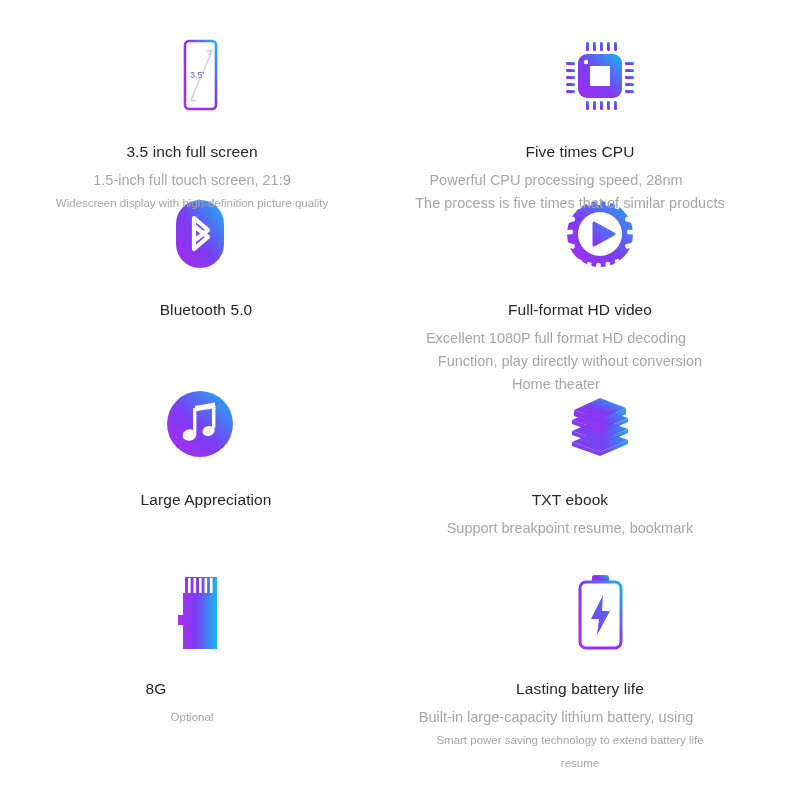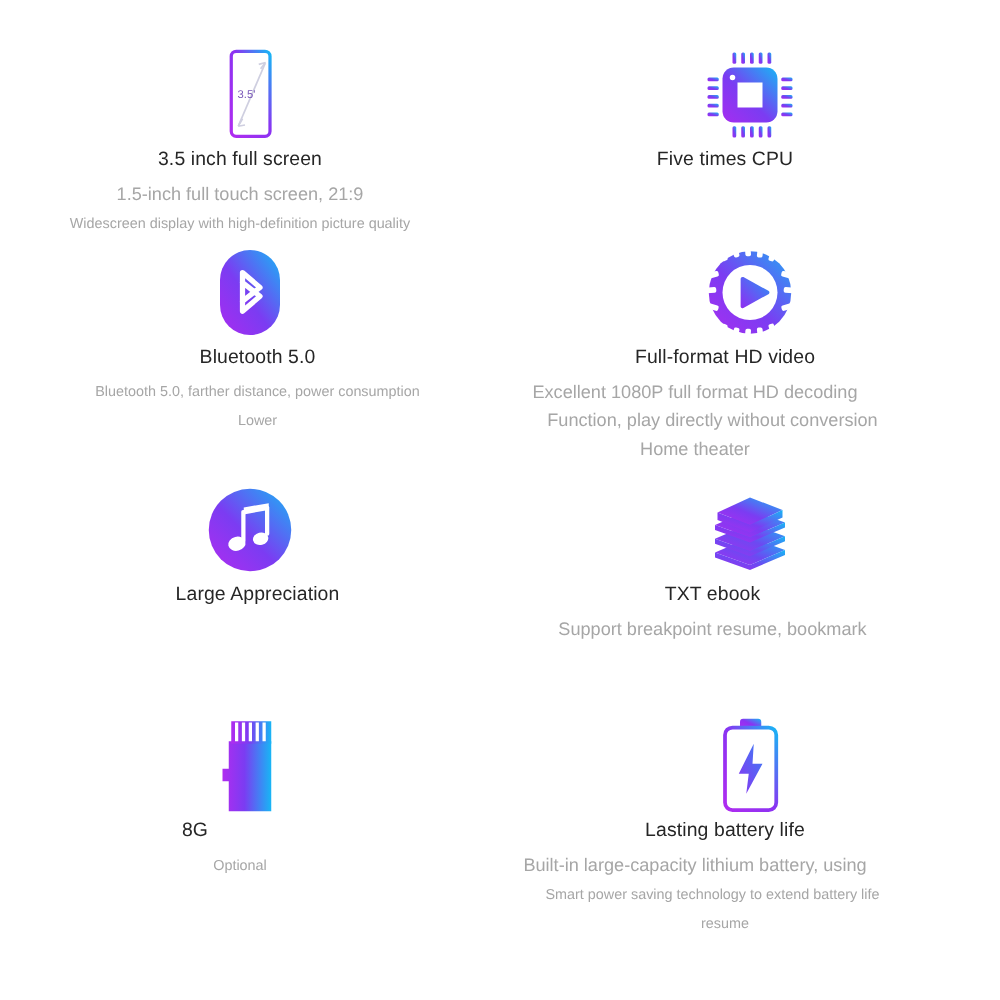--- a/index.html
+++ b/index.html
@@ -48,21 +48,21 @@
     align-items: center;
     justify-content: center;
   }
   .icon-wrap svg { display: block; }
 
   .feat-title {
     color: #262626;
     font-size: 15.5px;
     font-weight: 400;
     letter-spacing: 0.1px;
-    margin-top: 4px;
+    margin-top: 28px;
     line-height: 20px;
     white-space: nowrap;
   }
   .desc-list {
     margin-top: 7px;
     display: flex;
     flex-direction: column;
     align-items: center;
     gap: 1px;
   }
@@ -150,41 +150,41 @@
               <rect x="63" y="38" width="9" height="3" rx="1.2"></rect>
               <rect x="63" y="45" width="9" height="3" rx="1.2"></rect>
               <rect x="63" y="52" width="9" height="3" rx="1.2"></rect>
             </g>
           </g>
           <rect x="28" y="28" width="20" height="20" fill="#ffffff"></rect>
           <circle cx="24" cy="24" r="2.2" fill="#ffffff"></circle>
         </svg>
       </div>
       <div class="feat-title shift-l20">Five times CPU</div>
+      <div class="desc-list">
+        <div class="desc lg shift-l44">Powerful CPU processing speed, 28nm</div>
+        <div class="desc lg shift-l30">The process is five times that of similar products</div>
+      </div>
     </div>
 
     <div class="cell row2">
       <div class="icon-wrap">
         <svg width="64" height="76" viewBox="0 0 64 76">
           <defs>
             <linearGradient id="gBt" x1="0" y1="1" x2="1" y2="0">
               <stop offset="0%" stop-color="#a92bf0"></stop>
               <stop offset="45%" stop-color="#7b3cf2"></stop>
               <stop offset="100%" stop-color="#17b6f5"></stop>
             </linearGradient>
           </defs>
           <rect x="8" y="4" width="48" height="68" rx="24" ry="24" fill="url(#gBt)"></rect>
           <path d="M26 22 L40 33 L26 45 L26 14 L40 26 L26 37" fill="none" stroke="#ffffff" stroke-width="4.2" stroke-linecap="round" stroke-linejoin="round" transform="translate(0,8)"></path>
         </svg>
       </div>
       <div class="feat-title shift-r6">Bluetooth 5.0</div>
-      <div class="desc-list">
-        <div class="desc sm shift-r6">Bluetooth 5.0, farther distance, power consumption</div>
-        <div class="desc sm shift-r6">Lower</div>
-      </div>
     </div>
 
     <div class="cell row2">
       <div class="icon-wrap">
         <svg width="76" height="76" viewBox="0 0 76 76">
           <defs>
             <linearGradient id="gVid" x1="0" y1="1" x2="1" y2="0">
               <stop offset="0%" stop-color="#b02cf0"></stop>
               <stop offset="45%" stop-color="#7b3cf2"></stop>
               <stop offset="100%" stop-color="#17b6f5"></stop>

